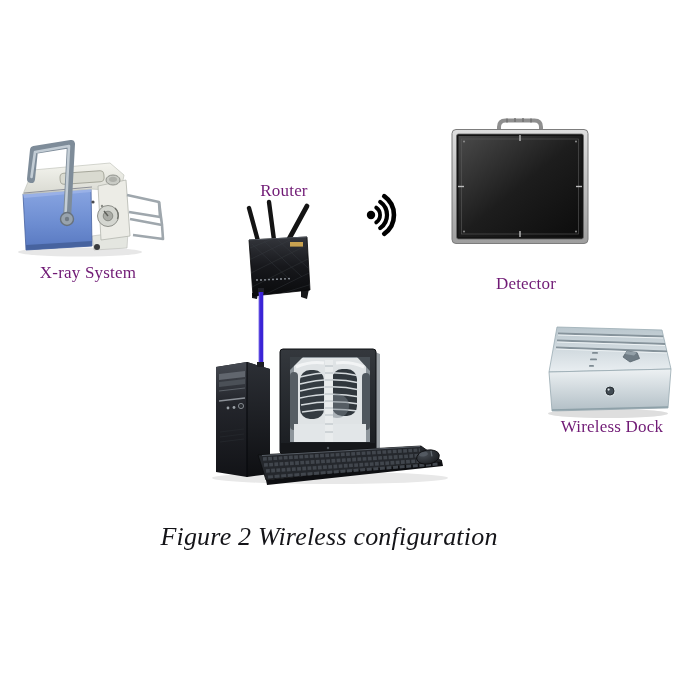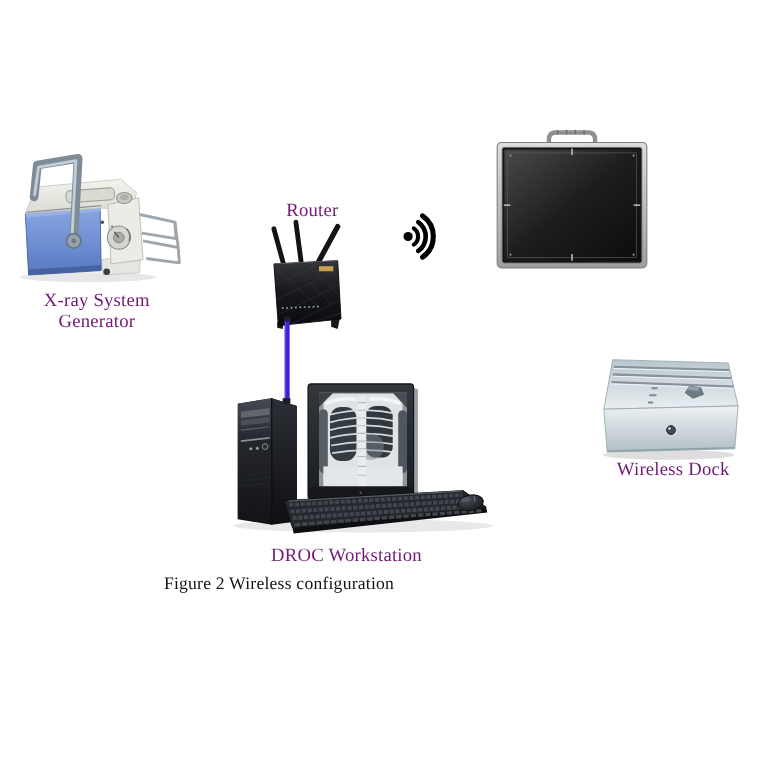--- a/index.html
+++ b/index.html
@@ -6,22 +6,22 @@
   .canvas{
     position:relative;width:700px;height:700px;background:#ffffff;overflow:hidden;
     font-family:"Liberation Serif","DejaVu Serif",serif;
   }
   .canvas svg{position:absolute;left:0;top:0;}
   .lbl{
     position:absolute;text-align:center;color:#701a75;
     font-size:17px;line-height:19px;letter-spacing:0.2px;
   }
   .caption{
-    position:absolute;text-align:left;color:#141418;
-    font-size:16px;letter-spacing:0.2px;
+    position:absolute;text-align:center;color:#141418;
+    font-size:26px;font-style:italic;letter-spacing:0.2px;
   }
 </style>
 </head>
 <body>
 
 <div class="canvas">
 
 <svg width="700" height="700" viewBox="0 0 700 700">
   <defs>
     <linearGradient id="gradBlue" x1="0" y1="0" x2="0" y2="1">
@@ -304,25 +304,24 @@
     <g transform="rotate(-10 428 457)">
       <ellipse cx="428" cy="457" rx="11.5" ry="7" fill="url(#gradMouse)" stroke="#0a0b0d" stroke-width="0.8"></ellipse>
       <ellipse cx="424" cy="453.5" rx="4.5" ry="2.2" fill="#5a6068" opacity="0.75"></ellipse>
       <line x1="432" y1="451.5" x2="432" y2="457" stroke="#666d75" stroke-width="1.2"></line>
     </g>
   </g>
 </svg>
 
 <div class="lbl" style="left:18px;top:263px;width:140px;">
   <div>X-ray System</div>
-  <div>Generator</div>
 </div>
 
 <div class="lbl" style="left:234px;top:181px;width:100px;">Router</div>
 
+<div class="lbl" style="left:466px;top:274px;width:120px;">Detector</div>
 
 <div class="lbl" style="left:547px;top:417px;width:130px;">Wireless Dock</div>
 
-<div class="lbl" style="left:245px;top:495px;width:140px;">DROC Workstation</div>
 
 <div class="caption" style="left:149px;top:522px;width:360px;">Figure 2 Wireless configuration</div>
 
 </div>
 
 </body></html>

